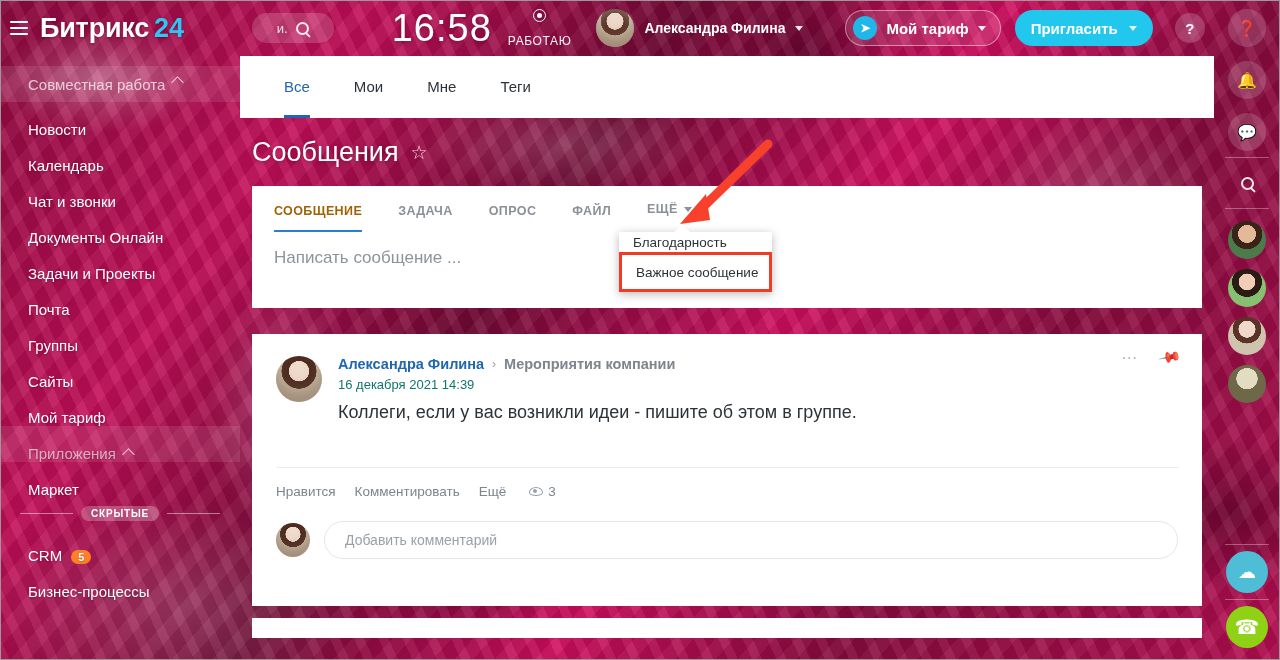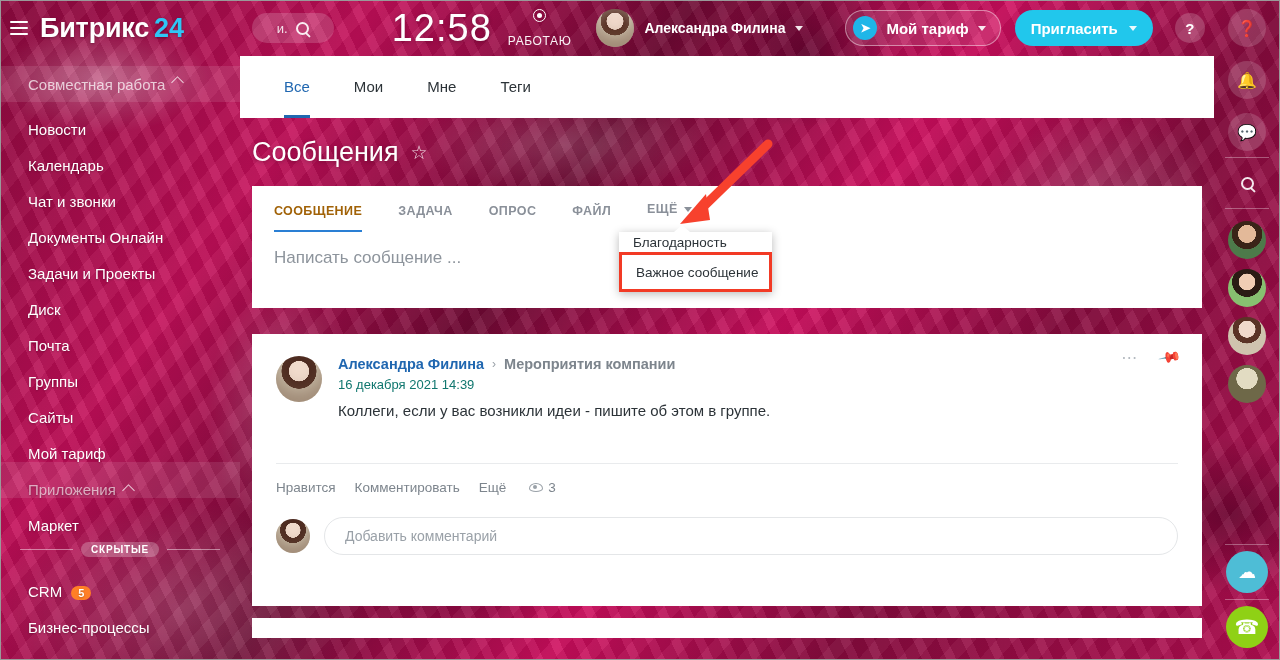--- a/index.html
+++ b/index.html
@@ -176,21 +176,21 @@
   .post { margin-top: 26px; padding: 22px 24px 0 24px; height: 272px; position: relative; }
   .post-head { display: flex; gap: 16px; }
   .post-av { width: 46px; height: 46px; border-radius: 50%;
     background: radial-gradient(circle at 50% 33%, #f1dccd 0 26%, #4d2b20 27% 45%, #ccc0ac 46% 100%);
     box-shadow: inset 0 -12px 16px rgba(120,90,70,.5); flex: none; }
   .post-meta-line { display: flex; align-items: center; gap: 8px; }
   .author { font-size: 14.5px; font-weight: 700; color: #2067b0; }
   .gt { color: #9aa1a8; font-size: 12px; }
   .group { font-size: 14.5px; color: #7d858d; font-weight: bold; }
   .post-date { font-size: 13px; color: #0f766e; margin-top: 5px; }
-  .post-text { font-size: 15px; color: #2c3338; margin-top: 10px; }
+  .post-text { font-size: 18px; color: #2c3338; margin-top: 10px; }
   .post-tools { position: absolute; top: 14px; right: 22px; display: flex; align-items: center; gap: 22px; }
   .dots { color: #b4bac0; letter-spacing: 2px; font-size: 16px; }
   .pin { color: #b4bac0; font-size: 15px; transform: rotate(35deg); display: inline-block; }
 
   .divider { height: 1px; background: #e9ebed; margin: 44px 0 0 0; }
   .actions { display: flex; align-items: center; gap: 19px; padding-top: 16px;
     font-size: 13.5px; color: #7d858d; }
   .views { display: flex; align-items: center; gap: 5px; margin-left: 4px; }
   .eye { width: 14px; height: 9px; border: 1.4px solid #9aa1a8; border-radius: 50% 50% 50% 50% / 60% 60% 40% 40%;
     position: relative; }
@@ -240,21 +240,21 @@
     </div>
     <div class="logo">
       <span>Битрикс</span><span class="num">24</span>
     </div>
 
     <div class="search-pill">
       <span>и.</span>
       <span class="mag"></span>
     </div>
 
-    <div class="clock">12:58</div>
+    <div class="clock">16:58</div>
 
     <div class="status">
       <span class="rec">
           <i></i>
         </span>
       <span>РАБОТАЮ</span>
     </div>
 
     <div class="user-block">
       <div class="avatar"></div>
@@ -291,23 +291,20 @@
         <span>Календарь</span>
       </div>
     <div class="sb-item">
         <span>Чат и звонки</span>
       </div>
     <div class="sb-item">
         <span>Документы Онлайн</span>
       </div>
     <div class="sb-item">
         <span>Задачи и Проекты</span>
-      </div>
-    <div class="sb-item">
-        <span>Диск</span>
       </div>
     <div class="sb-item">
         <span>Почта</span>
       </div>
     <div class="sb-item">
         <span>Группы</span>
       </div>
     <div class="sb-item">
         <span>Сайты</span>
       </div>

